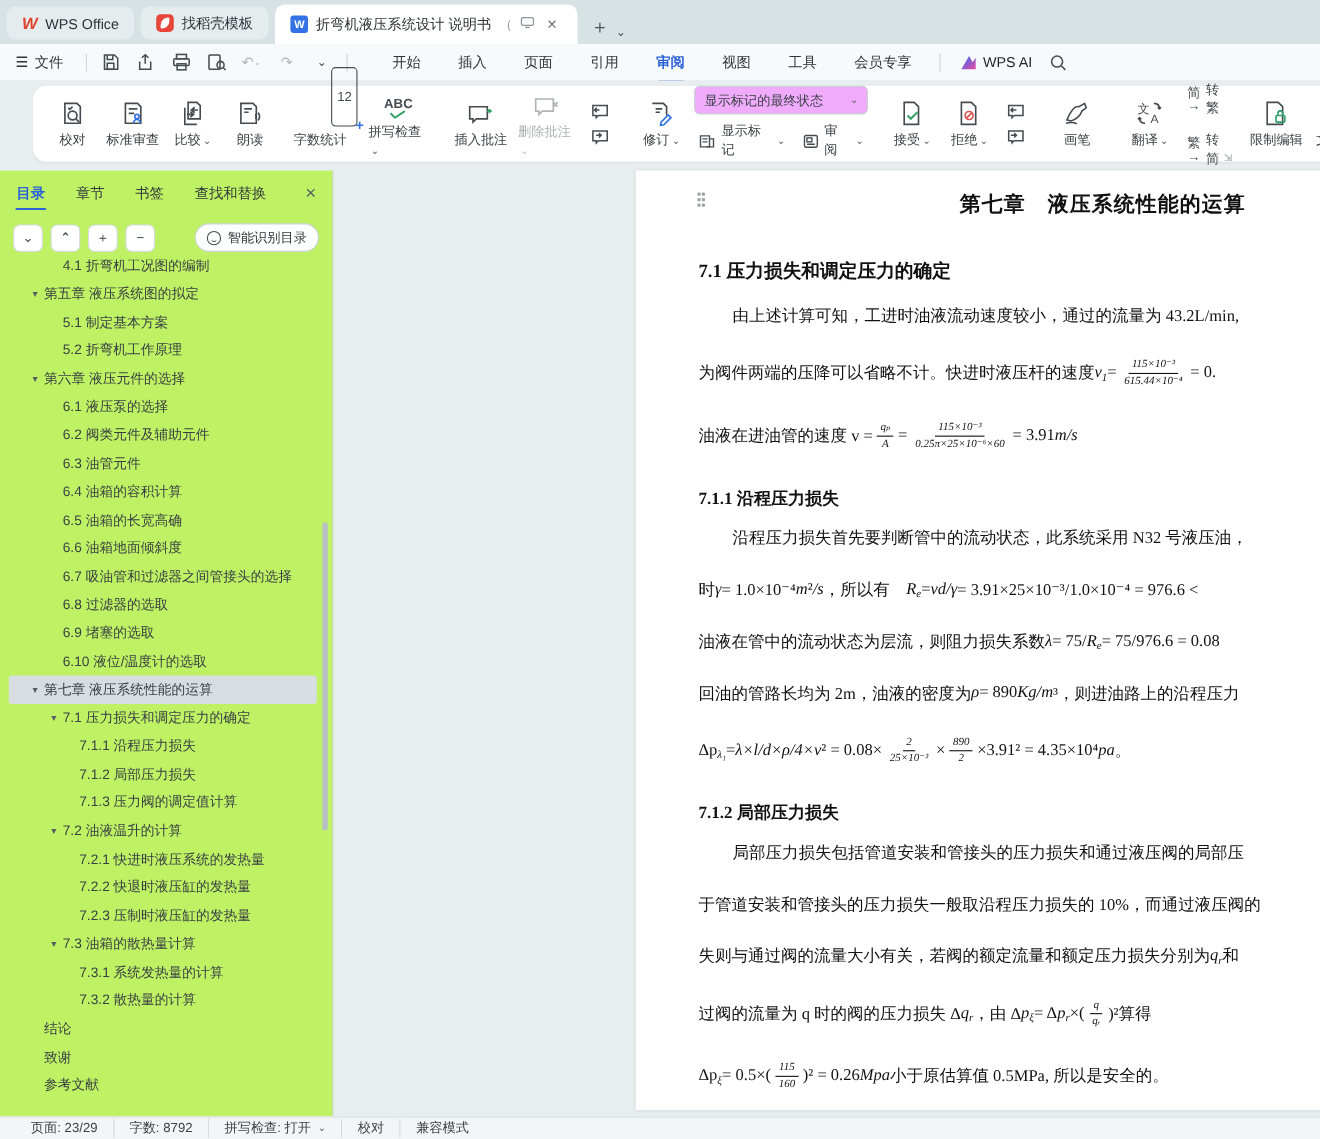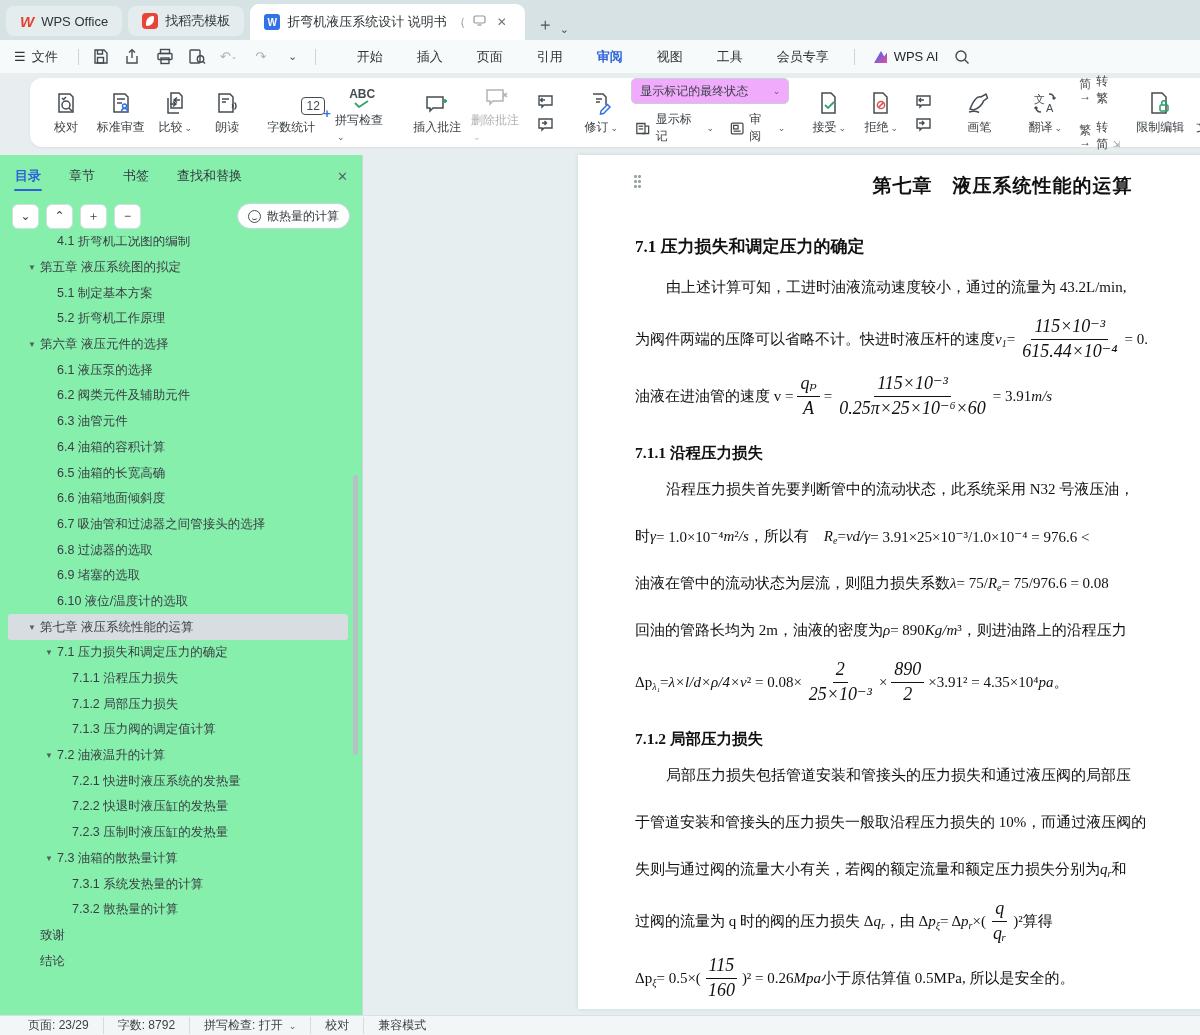--- a/index.html
+++ b/index.html
@@ -61,21 +61,21 @@
   .sicon svg { stroke:#454c51; fill:none; stroke-width:1.4; }
   .rev-col { display:flex; flex-direction:column; gap:5px; margin-left:4px; }
   .mk-drop { width:158px; height:26px; border:1px solid #c7cfd3; border-radius:5px; background:#f0abfc;
     display:flex; align-items:center; justify-content:space-between; padding:0 8px; font-size:12px; color:#3c4246; }
   .mk-row { display:flex; gap:8px; }
   .hbtn { display:flex; align-items:center; gap:5px; font-size:12px; color:#3c4246; padding:2px 4px; }
   .hbtn svg { stroke:#454c51; fill:none; stroke-width:1.4; }
   .zh-ic { font-size:12px; color:#454c51; border-radius:3px; line-height:1; }
 
   
-  .sidebar { position:absolute; top:155px; left:0; width:363px; bottom:20px; background:#86efac;
+  .sidebar { position:absolute; top:155px; left:0; width:303px; bottom:20px; background:#bef264;
     border-right:1px solid #cbd5d8; }
   .side-tabs { display:flex; align-items:center; height:42px; padding:0 14px; font-size:13px; }
   .side-tab { margin-right:26px; padding:10px 1px; color:#33383c; position:relative; }
   .side-tab.active { color:#2e63d8; font-weight:bold; }
   .side-tab.active::after { content:""; position:absolute; left:0; right:0; bottom:4px; height:2.5px;
     background:#2e63d8; border-radius:2px; }
   .side-close { margin-left:auto; color:#5b6367; font-size:13px; }
   .side-tools { display:flex; align-items:center; height:38px; padding:0 12px; gap:7px; }
   .tool-btn { width:27px; height:25px; background:#fff; border:1px solid #d4dcdf; border-radius:6px;
     display:flex; align-items:center; justify-content:center; font-size:12px; color:#3c4246; }
@@ -107,21 +107,21 @@
   .doc-title { font-size:19px; font-weight:bold; text-align:center; margin:4px 0 0; letter-spacing:1px; }
   .h2 { font-size:17px; font-weight:bold; margin:36px 0 6px; }
   .h3 { font-size:15.5px; font-weight:bold; margin:18px 0 2px; }
   .p  { font-size:15px; height:47px; display:flex; align-items:center; white-space:nowrap; }
   .pf { height:57px; }
   .ind { padding-left:31px; }
   .ind2 { padding-left:52px; }
   .i { font-style:italic; }
   .sub { font-size:10px; font-style:italic; vertical-align:sub; position:relative; top:4px; }
   .frac { display:inline-flex; flex-direction:column; align-items:center; vertical-align:middle;
-    margin:0 4px; font-style:italic; font-size:18px; line-height:1.2; }
+    margin:0 4px; font-style:italic; font-size:10px; line-height:1.2; }
   .frac .num { padding:0 3px 1px; border-bottom:1.2px solid #111; }
   .frac .den { padding:1px 3px 0; }
 
   
   .statusbar { position:absolute; left:0; right:0; bottom:0; height:20px; background:#f3f6f7;
     border-top:1px solid #d9e0e2; display:flex; align-items:center; font-size:12px; color:#3b4246;
     padding-left:14px; }
   .st-item { display:flex; align-items:center; gap:4px; padding:0 14px; position:relative; }
   .st-item + .st-item { border-left:1px solid #d4dcdf; }
 </style>
@@ -270,21 +270,21 @@
               <path d="M4 3h11l3 3v15H4z"></path>
               <line x1="7" y1="8" x2="14" y2="8"></line>
               <line x1="7" y1="11" x2="11" y2="11"></line>
               <path d="M17 13c1.2.8 1.2 3.2 0 4M19.5 11.5c2 1.6 2 5.4 0 7"></path>
             </svg>
           </span>
         <span class="lbl">朗读</span>
       </div>
       <div class="rbtn">
         <span class="ric">
-          <span style="border:1.5px solid #454c51;border-radius:4px;font-size:12px;padding:1px 4px;color:#454c51;position:relative;margin-left:44px;">
+          <span style="border:1.5px solid #454c51;border-radius:4px;font-size:12px;padding:19px 4px;color:#454c51;position:relative;margin-left:44px;">
             <span>12</span>
             <span style="position:absolute;right:-7px;bottom:-7px;color:#3272e4;font-size:13px;font-weight:bold;">+</span>
           </span>
           </span>
         <span class="lbl">字数统计</span>
       </div>
       <div class="rbtn">
         <span class="ric">
           <span style="display:flex;flex-direction:column;align-items:center;line-height:1;">
             <span style="font-size:12px;font-weight:bold;color:#454c51;">ABC</span>
@@ -492,21 +492,21 @@
     <span class="side-tab">查找和替换</span>
     <span class="side-close">✕</span>
   </div>
   <div class="side-tools">
     <span class="tool-btn">⌄</span>
     <span class="tool-btn">⌃</span>
     <span class="tool-btn">＋</span>
     <span class="tool-btn">−</span>
     <span class="smart-btn">
       <span class="gauge"></span>
-      <span>散热量的计算</span>
+      <span>智能识别目录</span>
     </span>
   </div>
   <div class="toc-wrap">
     <div class="toc-inner">
         <div class="toc-row lvl2">
           <span>4.1 折弯机工况图的编制</span>
         </div>
         <div class="toc-row lvl1">
           <span class="tri">▼</span>
           <span>第五章 液压系统图的拟定</span>
@@ -585,24 +585,27 @@
           <span class="tri">▼</span>
           <span>7.3 油箱的散热量计算</span>
         </div>
         <div class="toc-row lvl3">
           <span>7.3.1 系统发热量的计算</span>
         </div>
         <div class="toc-row lvl3">
           <span>7.3.2 散热量的计算</span>
         </div>
         <div class="toc-row lvl1">
+          <span>结论</span>
+        </div>
+        <div class="toc-row lvl1">
           <span>致谢</span>
         </div>
         <div class="toc-row lvl1">
-          <span>结论</span>
+          <span>参考文献</span>
         </div>
       </div>
   </div>
   <div class="side-scroll"></div>
 </div>
 
 <div class="canvas">
   <div class="page doc">
     <div class="drag-handle">
       <i></i>

